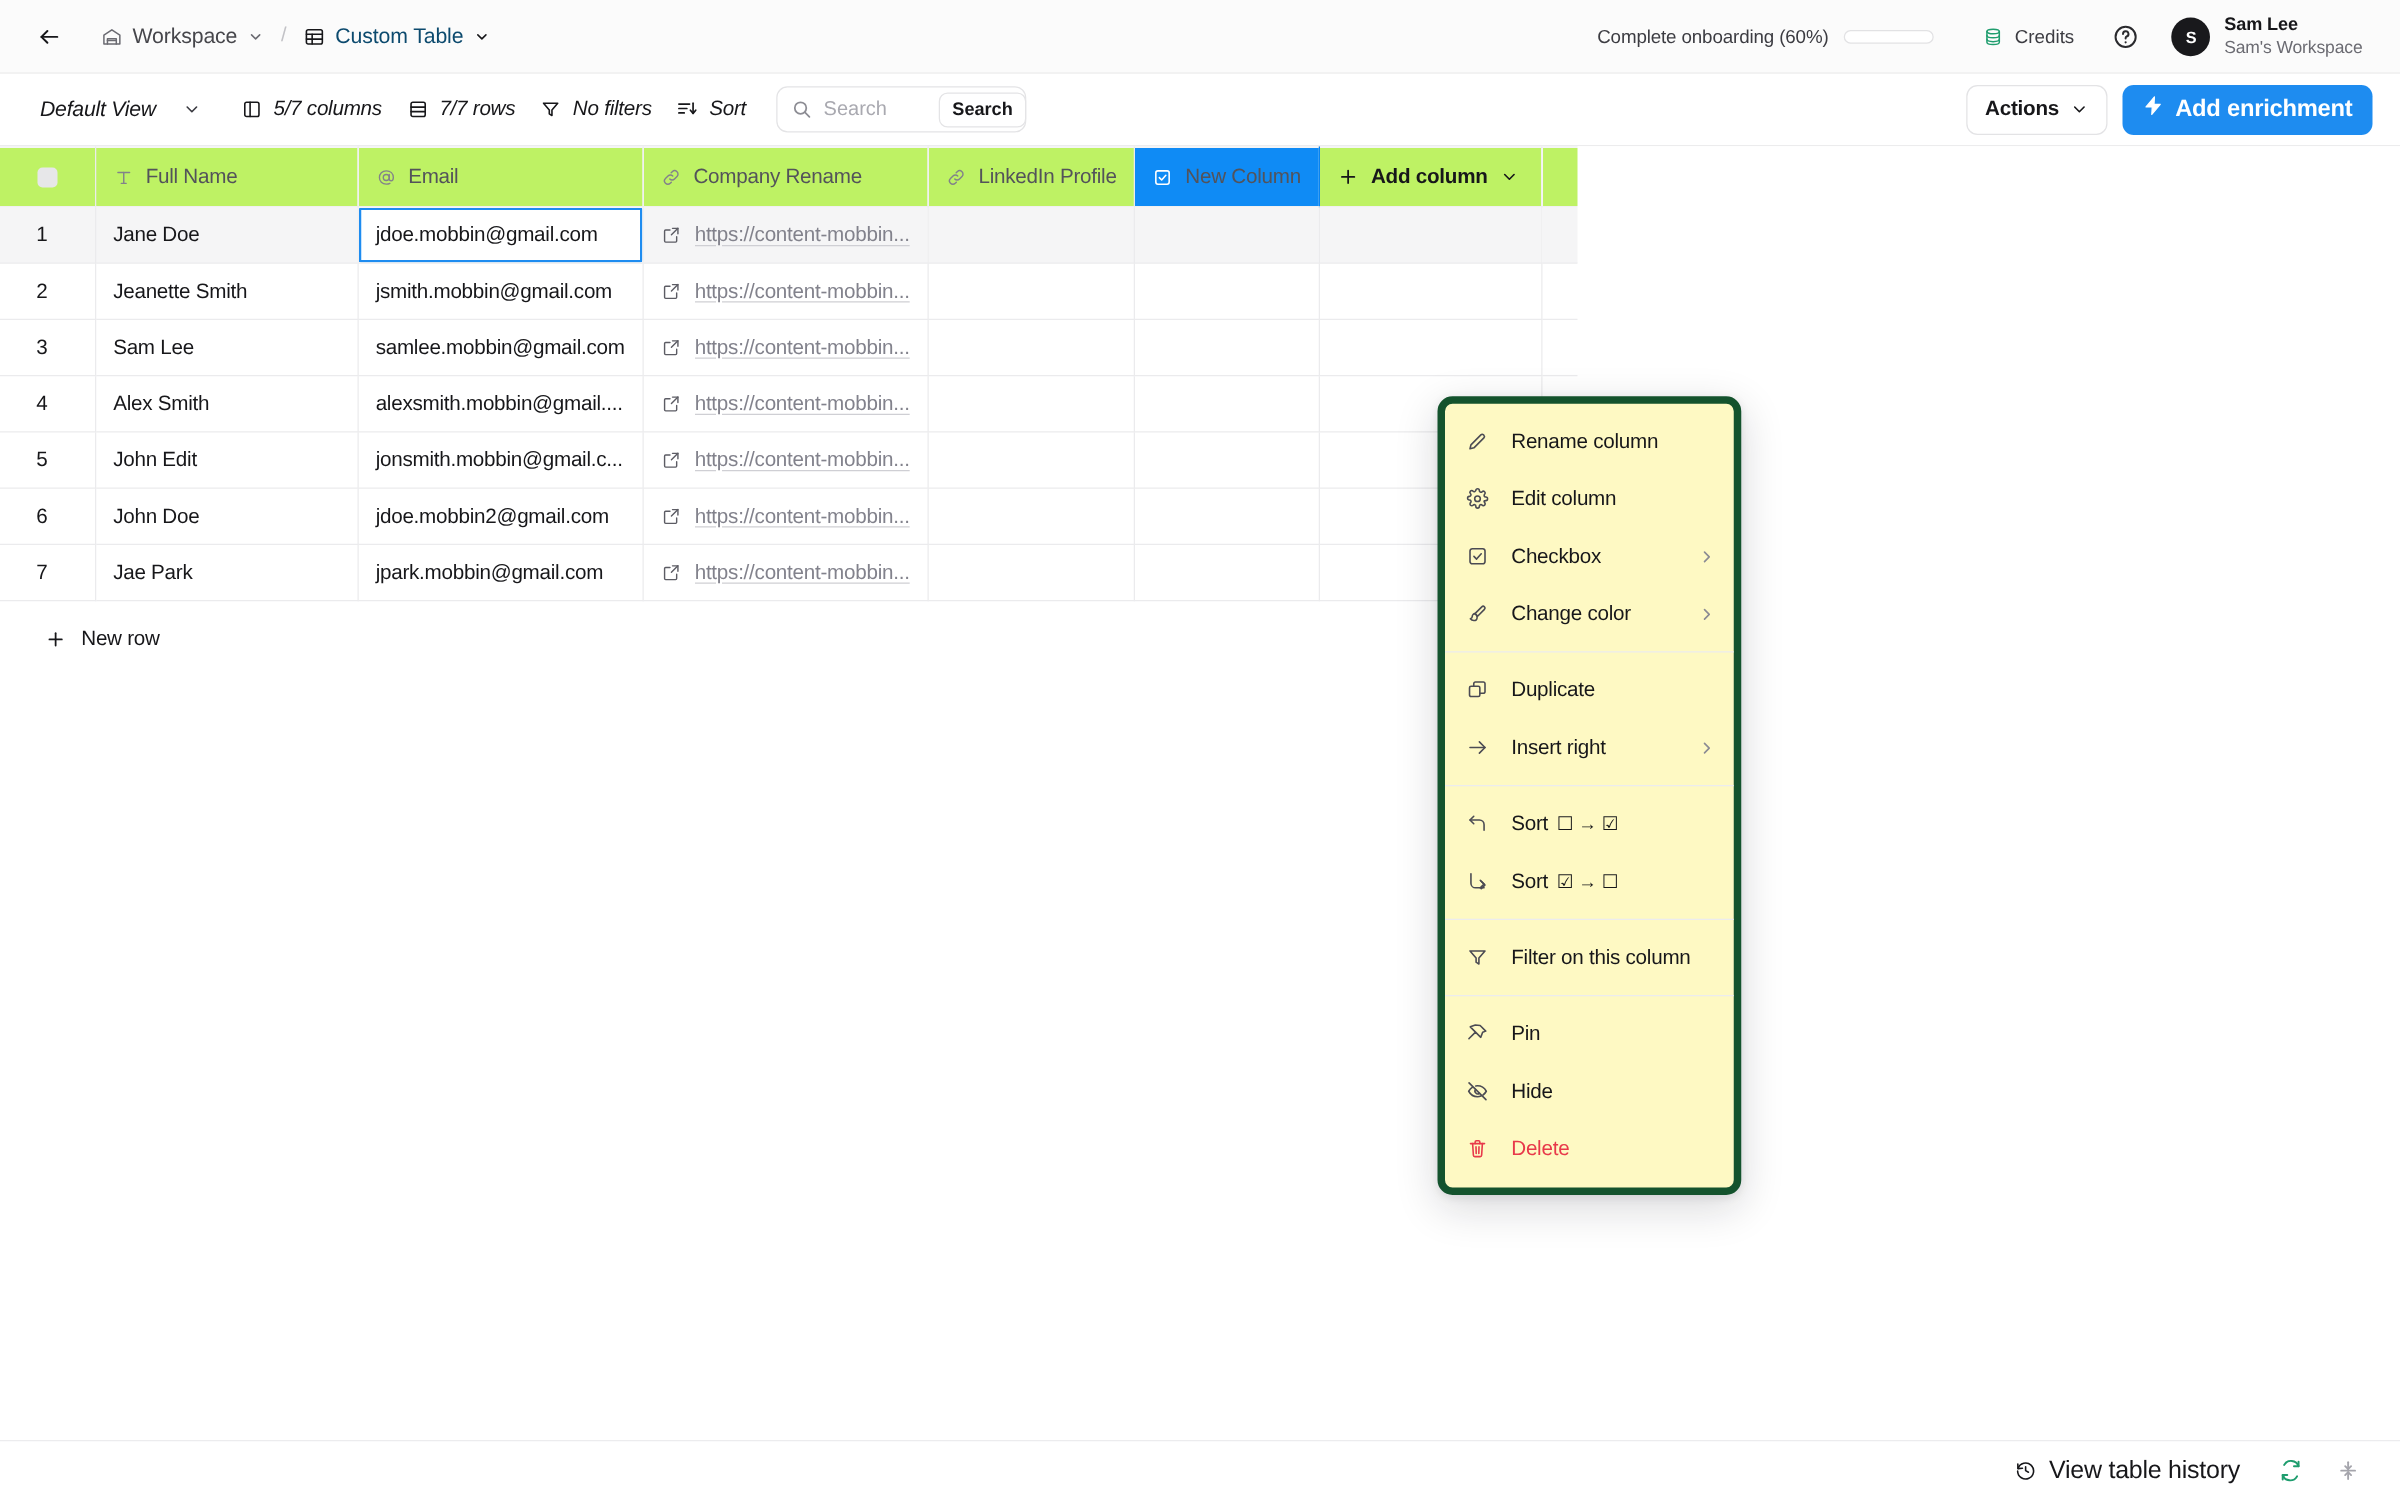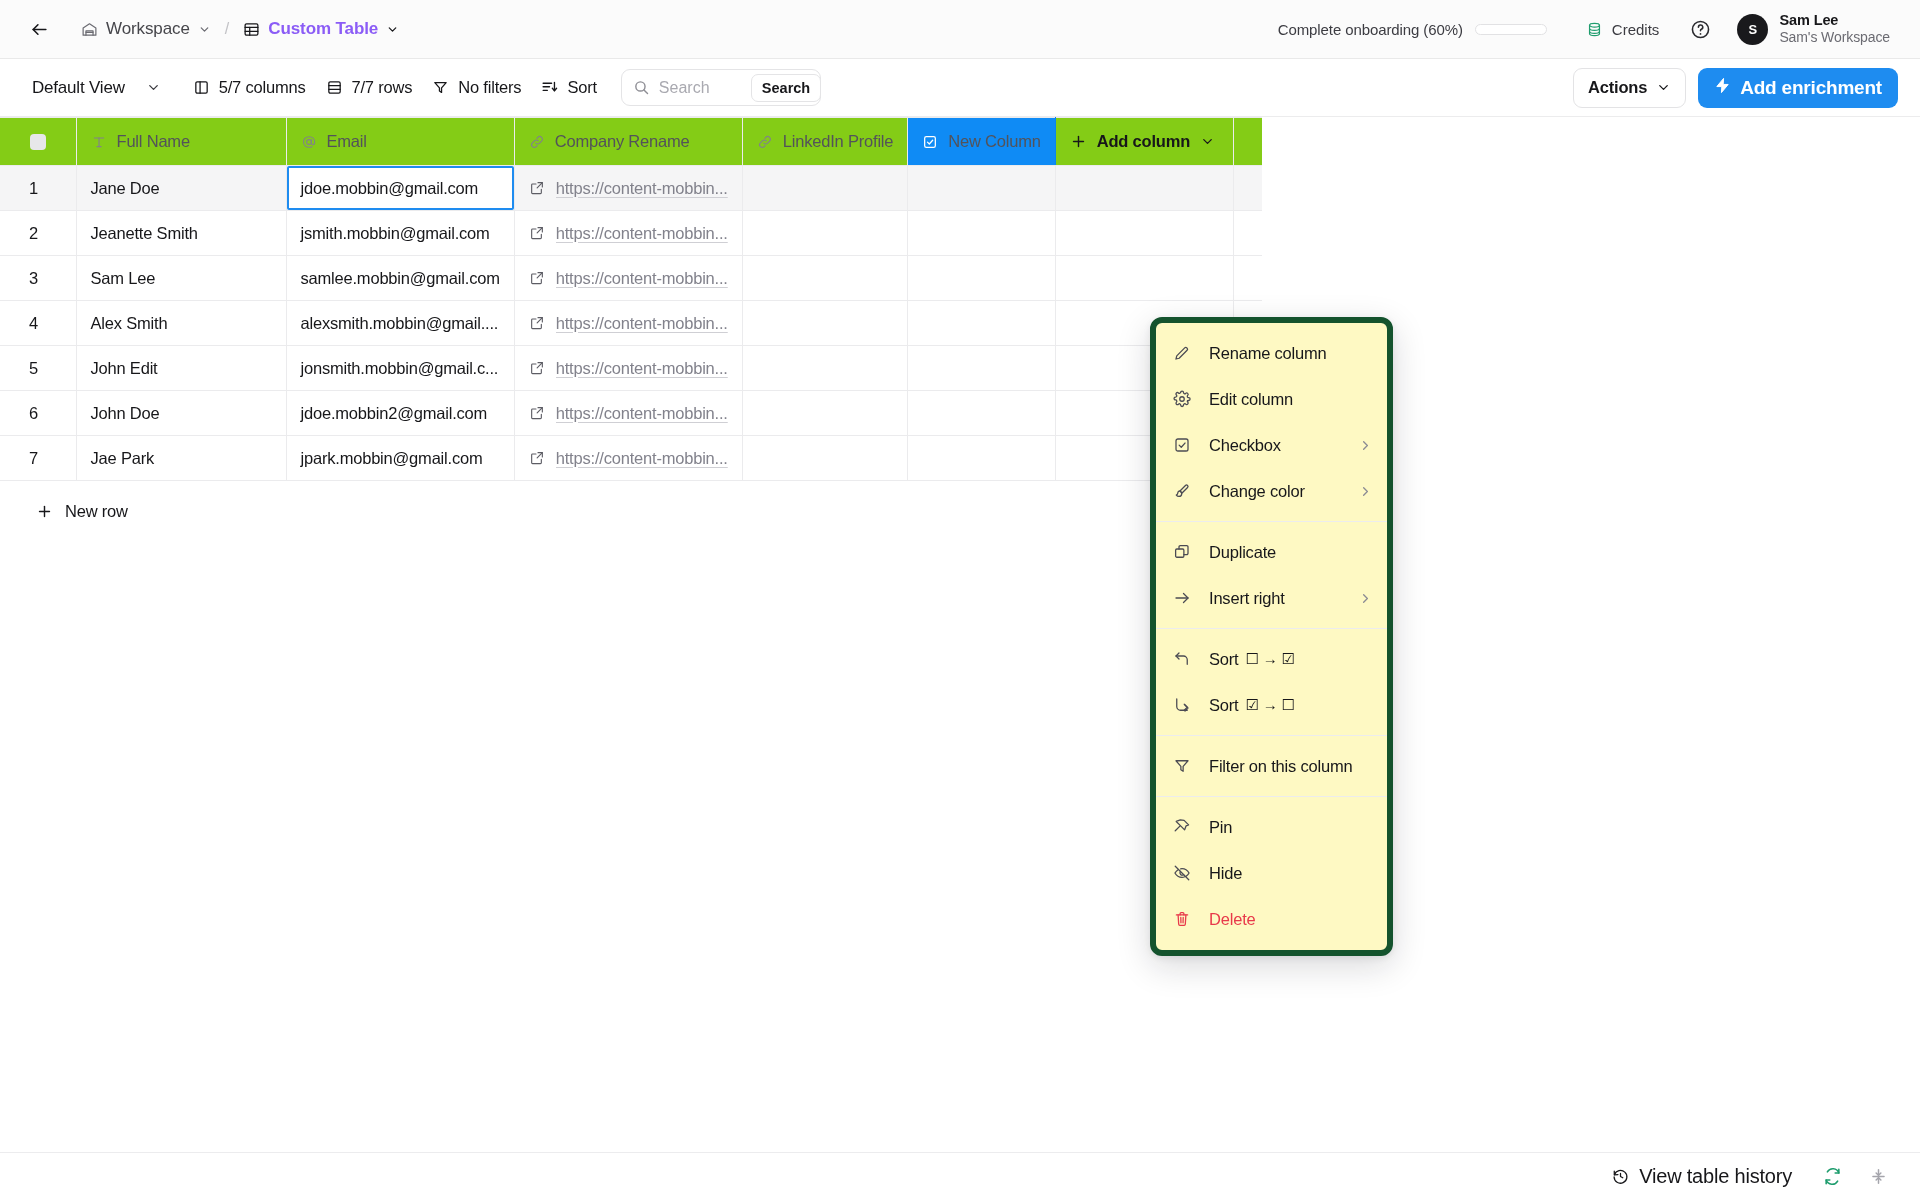--- a/index.html
+++ b/index.html
@@ -20,21 +20,21 @@
     display: flex; align-items: center;
     padding: 0 22px 0 24px;
   }
   .back-btn {
     width: 30px; height: 30px; display: flex; align-items: center; justify-content: center;
     border-radius: 6px; cursor: pointer; color: #17171a;
   }
   .crumbs { display: flex; align-items: center; gap: 0; margin-left: 20px; }
   .crumb { display: flex; align-items: center; gap: 8px; padding: 4px 7px; border-radius: 6px; cursor: pointer; }
   .crumb-label { font-size: 17px; color: #46464b; letter-spacing: -.1px; }
-  .crumb.active .crumb-label { color: #8b5cf6; font-weight: 700; }
+  .crumb.active .crumb-label { color: #0c4a6e; font-weight: 400; }
   .crumb-sep { color: #c2c2c6; font-size: 16px; margin: 0 7px; }
   .chev { color: #6b6b72; display: flex; align-items: center; }
   .crumb.active .chev { color: #17171a; }
 
   .topbar-right { margin-left: auto; display: flex; align-items: center; gap: 0; }
   .onboard { display: flex; align-items: center; gap: 12px; padding: 5px 10px; border-radius: 7px; cursor: pointer; }
   .onboard-txt { font-size: 15px; color: #3c3c42; letter-spacing: -.1px; }
   .progress-track { width: 72px; height: 11px; border-radius: 99px; background: #ffffff; border: 1px solid #e2e2e4; overflow: hidden; }
   .progress-fill { height: 100%; border-radius: 99px; }
   .credits { display: flex; align-items: center; gap: 9px; padding: 6px 11px; border-radius: 7px; cursor: pointer; margin-left: 18px; }
@@ -50,21 +50,21 @@
   .user-ws { font-size: 14px; color: #6b6b72; line-height: 1.25; letter-spacing: -.1px; }
 
   
   .toolbar {
     height: 58px; min-height: 58px;
     background: #ffffff;
     display: flex; align-items: center;
     padding: 0 22px 0 22px;
     border-bottom: 1px solid #ececed;
   }
-  .tool { display: flex; align-items: center; gap: 9px; padding: 7px 10px; border-radius: 7px; cursor: pointer; color: #17171a; }
+  .tool { display: flex; align-items: center; gap: 9px; padding: 7px 10px; border-radius: 7px; cursor: pointer; color: #17171a; font-style: italic; }
   .tool-label { font-size: 16.5px; letter-spacing: -.2px; }
   .view-name { font-size: 17px; letter-spacing: -.2px; color: #17171a; }
   .tool-gap { width: 12px; }
 
   .searchwrap {
     display: flex; align-items: center;
     width: 200px; height: 37px;
     border: 1px solid #e4e4e6; border-radius: 9px;
     background: #fff; margin-left: 14px; padding: 0 5px 0 11px;
     position: relative;
@@ -102,21 +102,21 @@
   table.grid { border-collapse: collapse; table-layout: fixed; }
   .grid th, .grid td {
     border-right: 1px solid #ebebed;
     border-bottom: 1px solid #ebebed;
     text-align: left; font-weight: 400;
     height: 45px; padding: 0 14px;
     overflow: hidden; white-space: nowrap;
   }
   .grid thead th {
     height: 48px;
-    background: #84cc16;
+    background: #bef264;
     border-top: 1px solid #ebebed;
     color: #53535a; font-size: 16.5px; letter-spacing: -.2px;
     cursor: pointer;
   }
   .th-inner { display: flex; align-items: center; gap: 10px; }
   .th-icon { color: #82828a; display: flex; align-items: center; }
   th.col-chk { width: 76px; padding: 0; }
   th.col-name { width: 210px; }
   th.col-email { width: 205px; }
   th.col-domain { width: 211px; }

